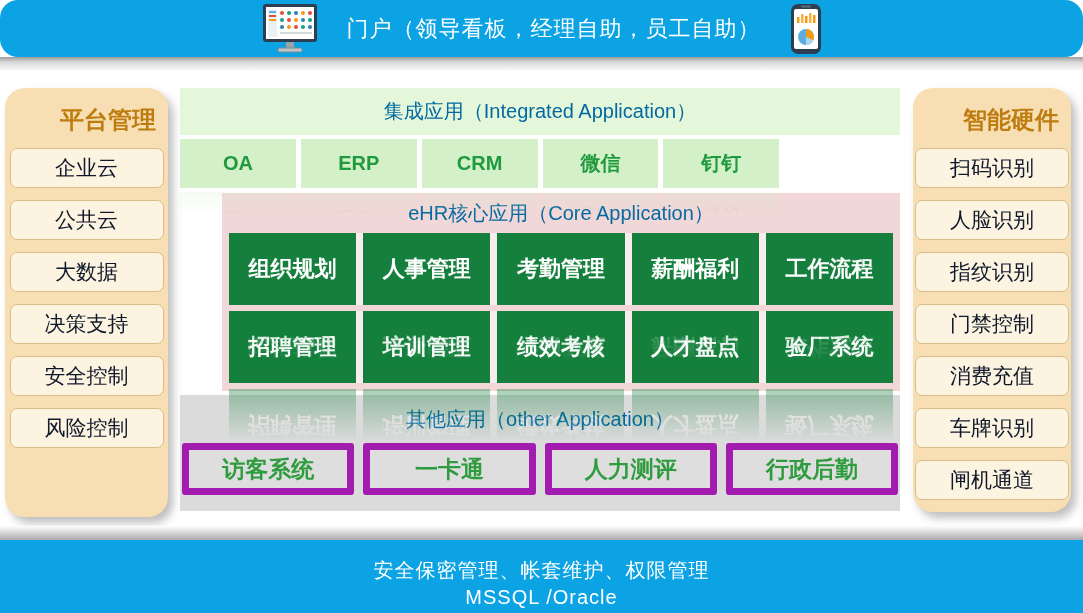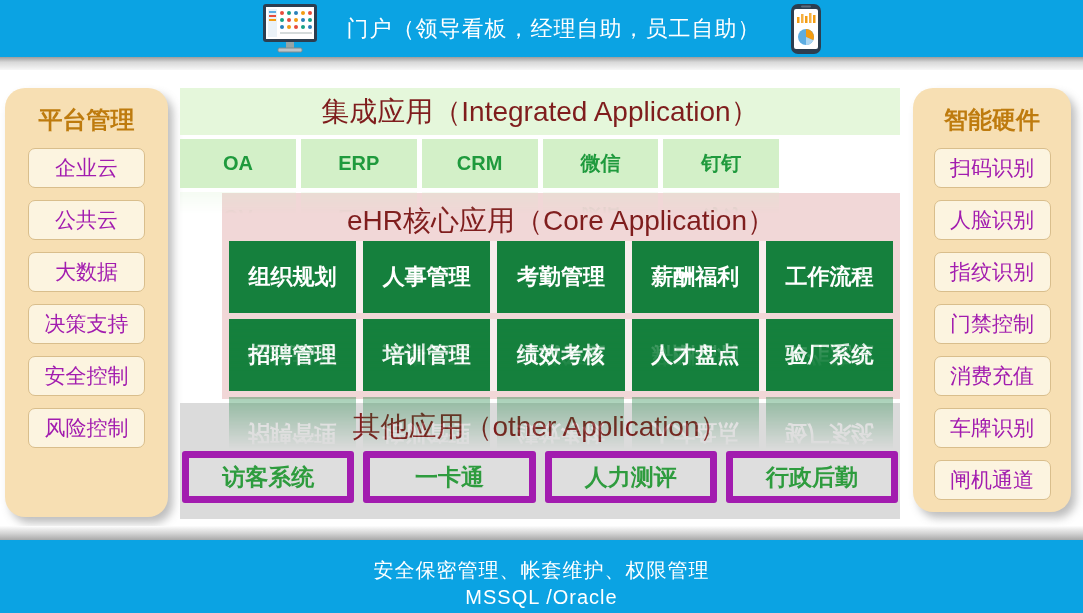--- a/index.html
+++ b/index.html
@@ -3,64 +3,64 @@
 <meta charset="utf-8">
 <style>
   html,body{margin:0;padding:0;background:#fff;}
   .stage{
     position:relative;width:1083px;height:613px;overflow:hidden;background:#fff;
     font-family:"Liberation Sans","DejaVu Sans",sans-serif;
   }
   
   .top-bar{
     position:absolute;left:0;top:0;width:1083px;height:57px;background:#0BA3E3;
-    display:flex;align-items:center;justify-content:center;gap:28px;
+    display:flex;align-items:center;justify-content:center;gap:28px;border-radius:18px;
   }
   .top-title{color:#fff;font-size:22px;letter-spacing:1px;white-space:nowrap;}
   .band{position:absolute;left:0;width:1083px;}
   .band-top{top:57px;height:13px;background:linear-gradient(to bottom,#9d9d9d 0%,#d8d8d8 40%,#f7f7f7 100%);}
   .band-bottom{top:526px;height:14px;background:linear-gradient(to bottom,#fdfdfd 0%,#d2d2d2 55%,#a9a9a9 100%);}
   
   .side-panel{
     position:absolute;top:88px;background:#F7DFB3;border-radius:20px;
     box-shadow:5px 6px 8px rgba(110,110,110,.45);
     padding:12px 0 16px;box-sizing:border-box;
   }
   .side-panel.left{left:5px;width:163px;height:429px;}
   .side-panel.right{left:913px;width:158px;height:424px;}
   .panel-title{
-    text-align:center;color:#BE7B0E;font-weight:bold;font-size:24px;
+    text-align:right;color:#BE7B0E;font-weight:bold;font-size:24px;
     margin:4px 12px 12px;white-space:nowrap;
   }
   .panel-item{
-    margin:0 auto 12px;width:117px;height:40px;background:#FCF4E0;
+    margin:0 auto 12px;width:154px;height:40px;background:#FCF4E0;
     border:1px solid #D9BE8C;border-radius:7px;box-sizing:border-box;
     display:flex;align-items:center;justify-content:center;
-    font-size:21px;color:#a21caf;white-space:nowrap;
+    font-size:21px;color:#0f172a;white-space:nowrap;
   }
   .side-panel .panel-item:last-child{margin-bottom:16px;}
   
   .center-column{position:absolute;left:180px;top:88px;width:720px;}
   .sec-header{
     display:flex;align-items:center;justify-content:center;
-    font-size:28px;color:#7f1d1d;white-space:nowrap;
+    font-size:20px;color:#0369a1;white-space:nowrap;
   }
   
   .sec-integrated{position:relative;z-index:4;margin-bottom:5px;}
   .sec-integrated .sec-header{height:47px;background:#E5F7DB;margin-bottom:4px;}
   .int-row{display:grid;grid-template-columns:repeat(6,1fr);gap:5px;}
   .int-cell{
     height:49px;background:#D3F0C8;display:flex;align-items:center;justify-content:center;
     font-size:20px;font-weight:bold;color:#1F9A3D;white-space:nowrap;
     -webkit-box-reflect:below 4px linear-gradient(transparent 55%,rgba(0,0,0,.22));
   }
   
   .sec-core{
     position:relative;z-index:3;background:#F1D7D7;
-    padding:8px 7px 8px;box-sizing:border-box;margin-bottom:4px;margin-left:42px;
+    padding:0 7px 8px;box-sizing:border-box;margin-bottom:4px;margin-left:42px;
   }
   .sec-core .sec-header{height:40px;background:transparent;}
   .core-row{display:grid;grid-template-columns:repeat(5,1fr);gap:7px;background:#F8EDED;}
   .core-row.r1{margin-bottom:6px;}
   .core-row.r1 .core-cell{position:relative;z-index:2;}
   .core-cell{
     height:72px;background:#15803d;display:flex;align-items:center;justify-content:center;
     color:#fff;font-weight:bold;font-size:22px;white-space:nowrap;
     -webkit-box-reflect:below 6px linear-gradient(transparent 28%,rgba(0,0,0,.38));
   }

